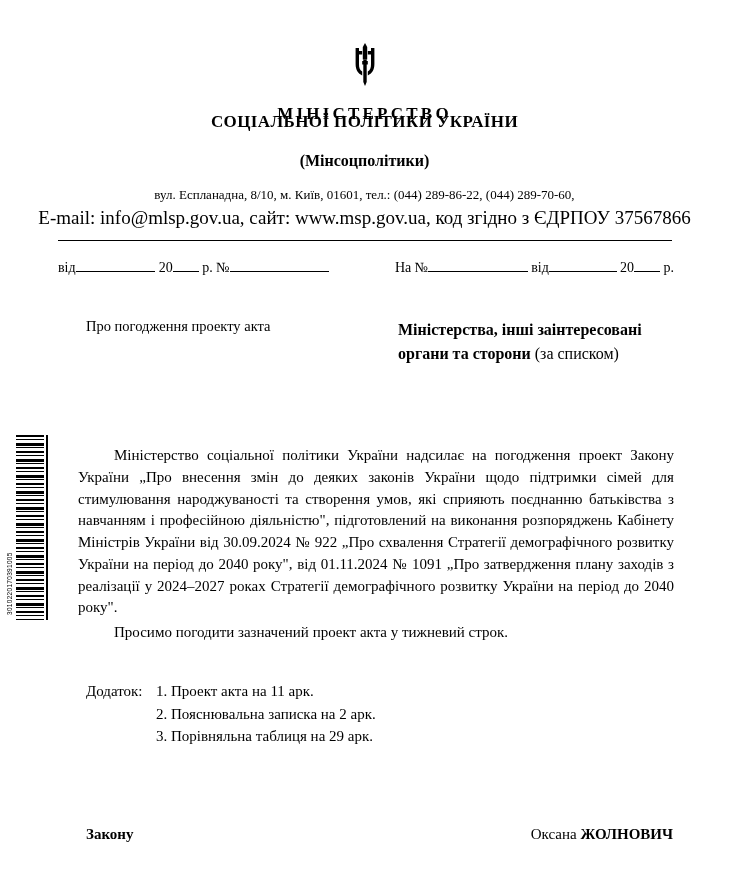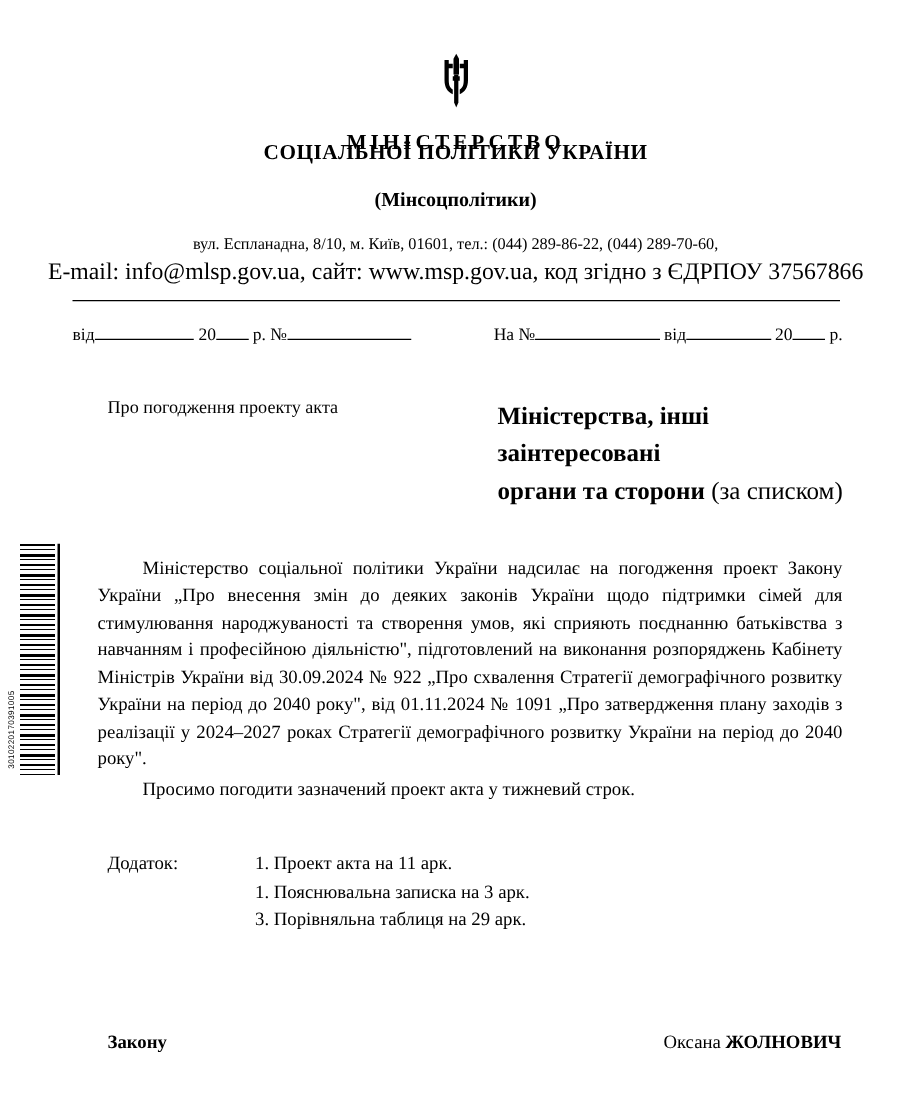--- a/index.html
+++ b/index.html
@@ -108,21 +108,21 @@
     top: 318px;
     left: 86px;
     font-size: 14.5px;
     width: 300px;
   }
   .addressee {
     position: absolute;
     top: 318px;
     left: 398px;
     width: 290px;
-    font-size: 20px;
+    font-size: 16px;
     line-height: 1.5;
   }
   .addressee b { font-weight: bold; }
 
   
   .barcode-wrap {
     position: absolute;
     left: 4px;
     top: 435px;
     width: 44px;
@@ -189,21 +189,21 @@
   .attach {
     position: absolute;
     top: 680px;
     left: 86px;
     width: 520px;
     font-size: 15px;
     line-height: 1.5;
     display: flex;
   }
   .attach-label { width: 70px; flex: none; }
-  .attach-list { flex: 1; margin-left: 48px; }
+  .attach-list { flex: 1; }
   .attach-list div { white-space: nowrap; }
 
   
   .sig-left {
     position: absolute;
     top: 826px;
     left: 86px;
     font-size: 15px;
     font-weight: bold;
   }
@@ -278,21 +278,21 @@
 
   <div class="body-text">
     <p>Міністерство соціальної політики України надсилає на погодження проект Закону України „Про внесення змін до деяких законів України щодо підтримки сімей для стимулювання народжуваності та створення умов, які сприяють поєднанню батьківства з навчанням і професійною діяльністю", підготовлений на виконання розпоряджень Кабінету Міністрів України від 30.09.2024 № 922 „Про схвалення Стратегії демографічного розвитку України на період до 2040 року", від 01.11.2024 № 1091 „Про затвердження плану заходів з реалізації у 2024–2027 роках Стратегії демографічного розвитку України на період до 2040 року".</p>
     <p>Просимо погодити зазначений проект акта у тижневий строк.</p>
   </div>
 
   <div class="attach">
     <div class="attach-label">Додаток:</div>
     <div class="attach-list">
       <div>1. Проект акта на 11 арк.</div>
-      <div>1. Пояснювальна записка на 3 арк.</div>
+      <div>2. Пояснювальна записка на 2 арк.</div>
       <div>3. Порівняльна таблиця на 29 арк.</div>
     </div>
   </div>
 
   <div class="sig-left">Закону</div>
   <div class="sig-right">
     <span>Оксана </span><span class="surname">ЖОЛНОВИЧ</span>
   </div>
 
 </div>

